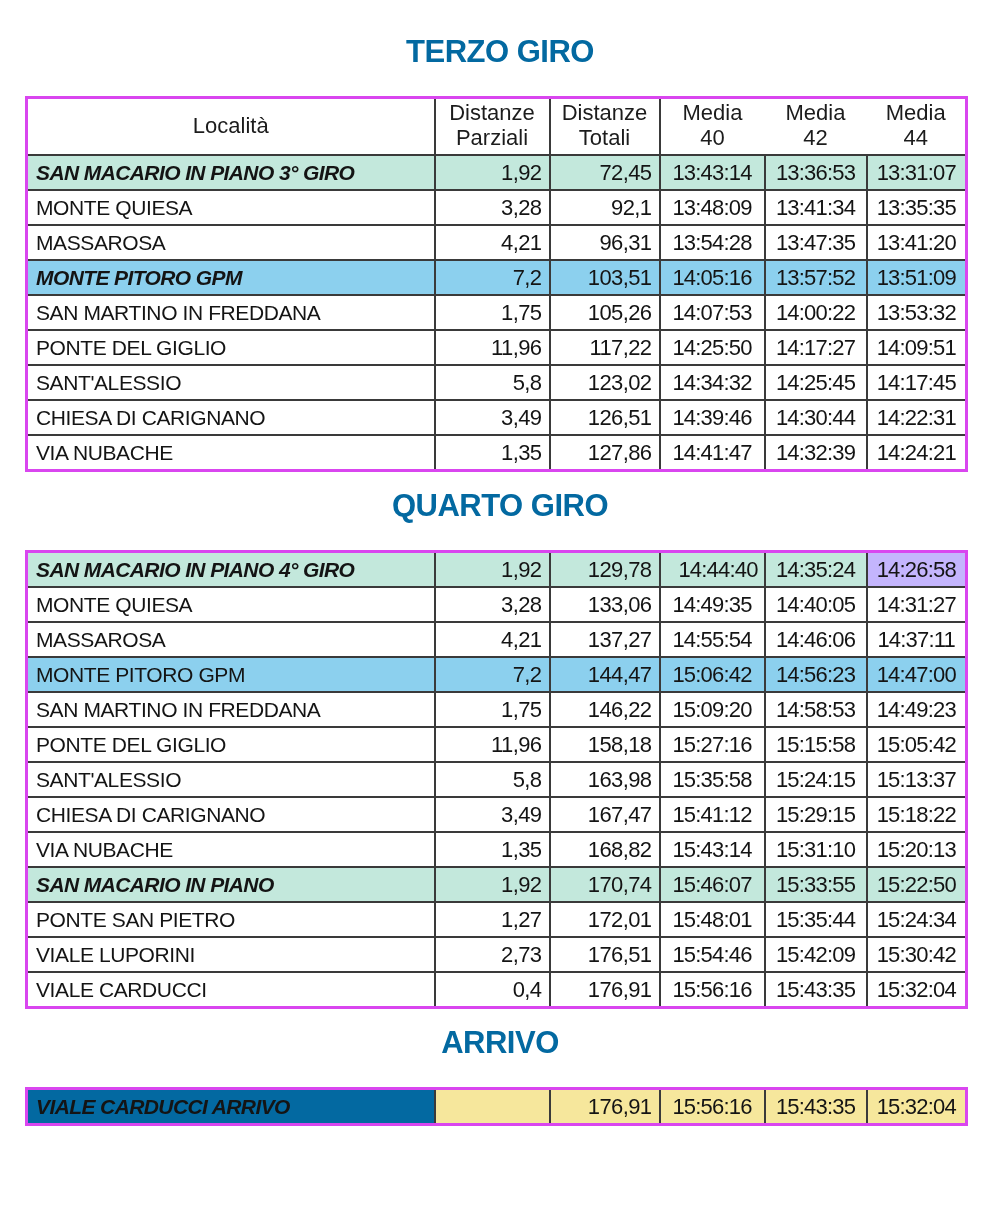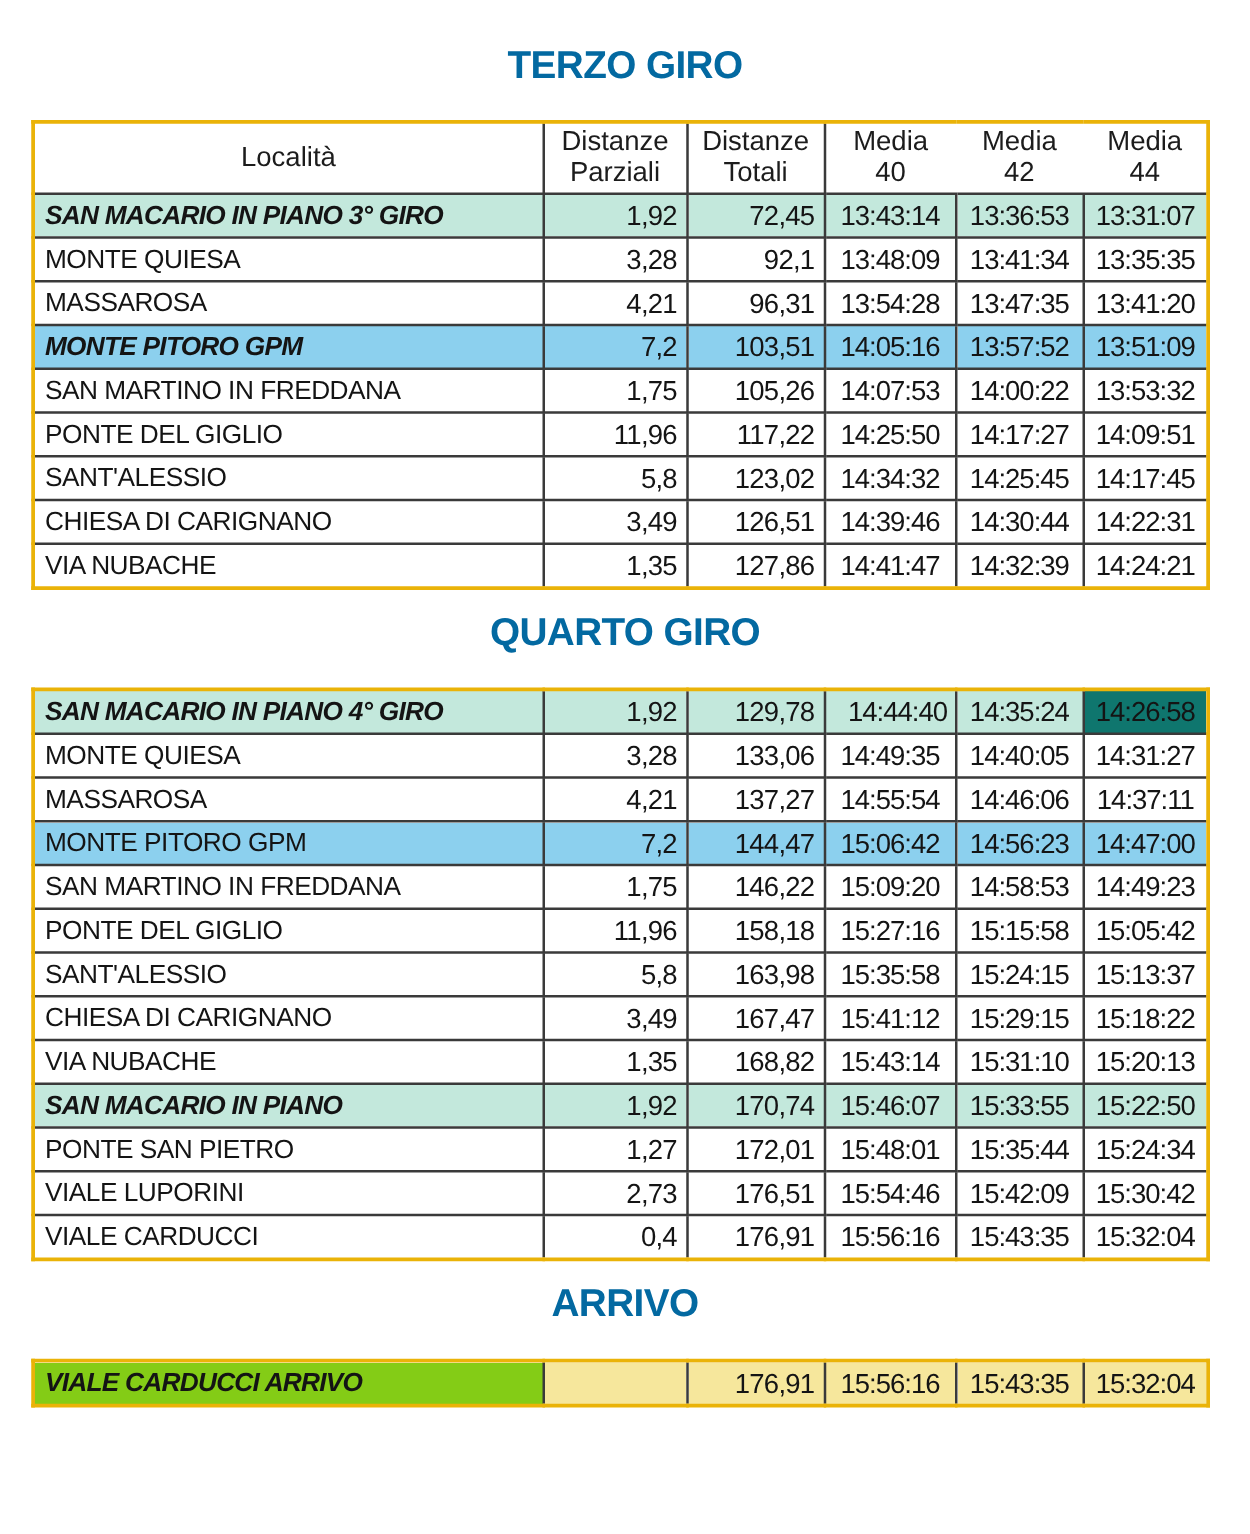--- a/index.html
+++ b/index.html
@@ -22,21 +22,21 @@
     color: #0369a1;
     margin: 0 0 26px 0;
   }
   .section-title:not(:first-child) { margin-top: 16px; }
 
   table.timetable {
     border-collapse: collapse;
     table-layout: fixed;
     width: 940px;
     margin-left: 25px;
-    border: 3px solid #eab308;
+    border: 3px solid #d946ef;
   }
   .timetable th, .timetable td {
     border: 2px solid #3a3a3a;
     height: 31px;
     overflow: hidden;
     white-space: nowrap;
     vertical-align: middle;
     background: #ffffff;
   }
   .timetable thead th {
@@ -198,21 +198,21 @@
           <col style="width: 102px;">
           <col style="width: 100px;">
         </colgroup>
         <tbody>
           <tr class="emph">
             <td class="name" style="background-color: rgb(195, 232, 220);">SAN MACARIO IN PIANO 4° GIRO</td>
             <td class="num" style="background-color: rgb(195, 232, 220);">1,92</td>
             <td class="num" style="background-color: rgb(195, 232, 220);">129,78</td>
             <td class="time" style="background-color: rgb(195, 232, 220); padding-left: 14px;">14:44:40</td>
             <td class="time" style="background-color: rgb(195, 232, 220);">14:35:24</td>
-            <td class="time" style="background-color: #0f766e;">14:26:58</td>
+            <td class="time" style="background-color: #c4b5fd;">14:26:58</td>
           </tr>
           <tr>
             <td class="name">MONTE QUIESA</td>
             <td class="num">3,28</td>
             <td class="num">133,06</td>
             <td class="time">14:49:35</td>
             <td class="time">14:40:05</td>
             <td class="time">14:31:27</td>
           </tr>
           <tr>
@@ -310,21 +310,21 @@
         <colgroup>
           <col style="width: 408px;">
           <col style="width: 115px;">
           <col style="width: 110px;">
           <col style="width: 105px;">
           <col style="width: 102px;">
           <col style="width: 100px;">
         </colgroup>
         <tbody>
           <tr class="emph">
-            <td class="name" style="background-color: #84cc16;">VIALE CARDUCCI ARRIVO</td>
+            <td class="name" style="background-color: #0369a1;">VIALE CARDUCCI ARRIVO</td>
             <td class="num" style="background-color: rgb(246, 231, 156);"></td>
             <td class="num" style="background-color: rgb(246, 231, 156);">176,91</td>
             <td class="time" style="background-color: rgb(246, 231, 156);">15:56:16</td>
             <td class="time" style="background-color: rgb(246, 231, 156);">15:43:35</td>
             <td class="time" style="background-color: rgb(246, 231, 156);">15:32:04</td>
           </tr>
         </tbody>
       </table>
     </div>
 </div>

